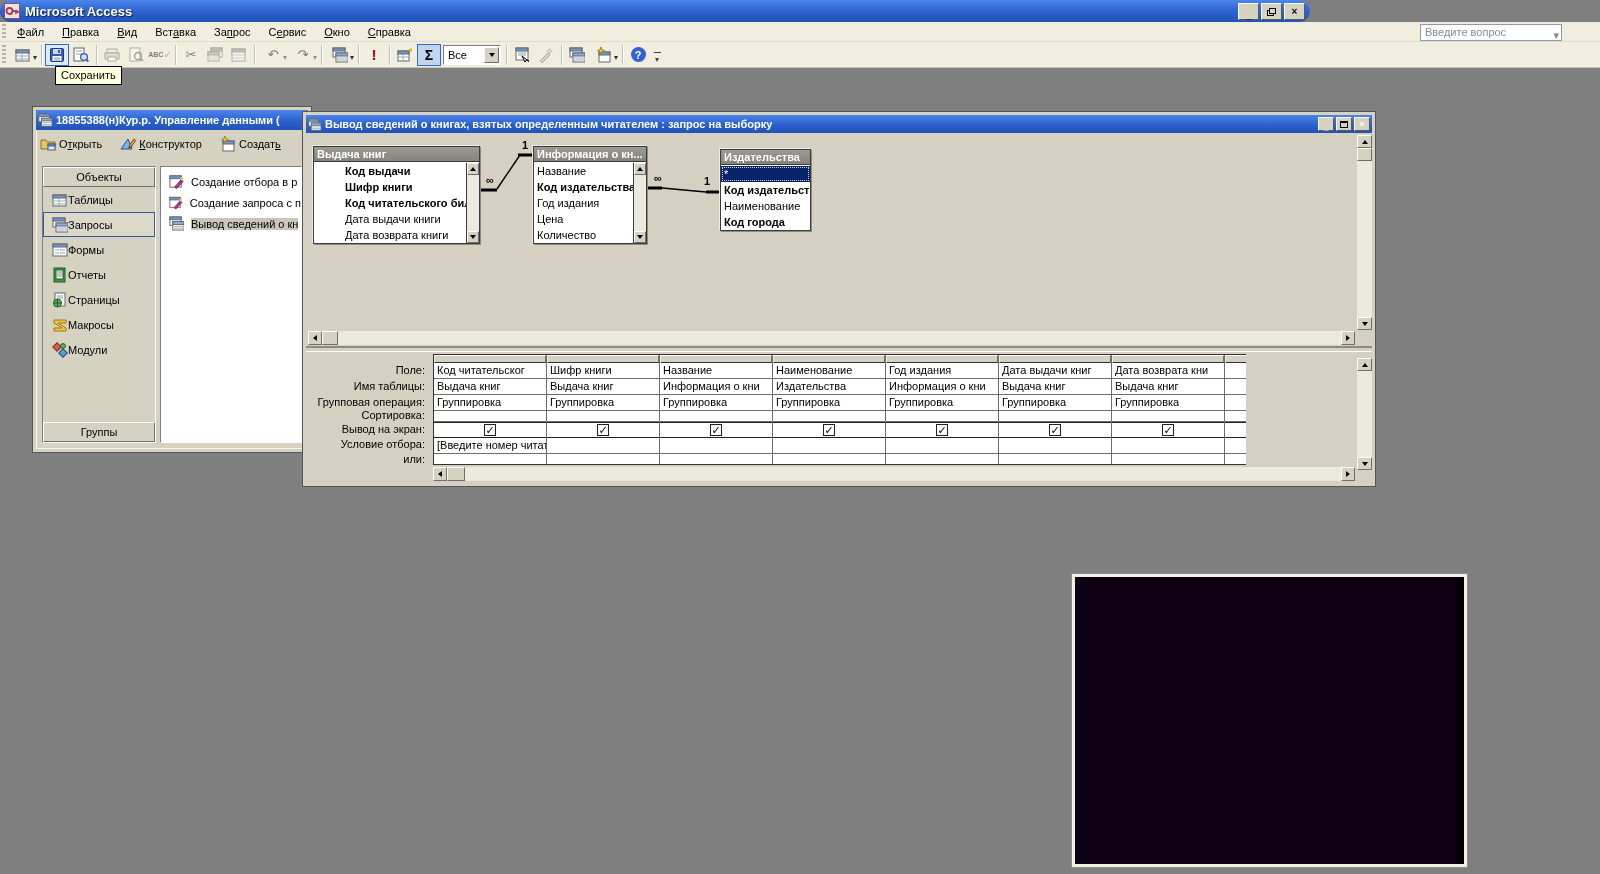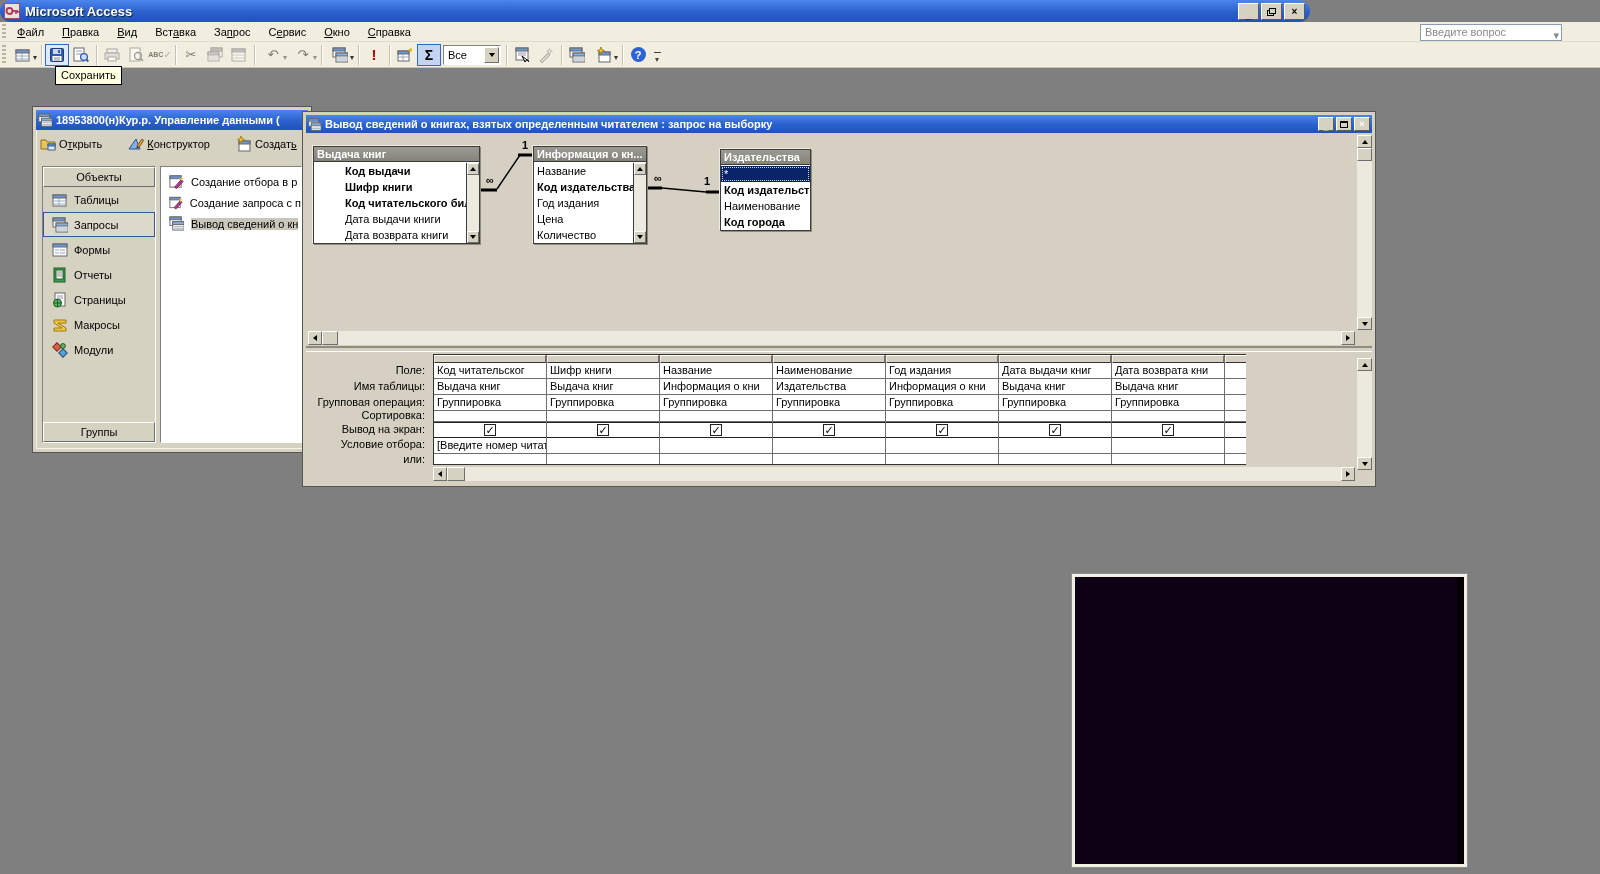--- a/index.html
+++ b/index.html
@@ -68,29 +68,29 @@
     display:flex; align-items:center; padding:0 2px; color:#fff; font-weight:bold; }
   .win-title .t { margin-left:4px; white-space:nowrap; overflow:hidden; }
   .win-btns { margin-left:auto; display:flex; gap:2px; }
   .win-btn { width:16px; height:14px; background:#d6d2c2; border:1px solid;
     border-color:#fff #5a5a5a #5a5a5a #fff; display:flex; align-items:center;
     justify-content:center; font-size:9px; font-weight:bold; line-height:1; }
 
   
   #db-win { left:33px; top:107px; width:278px; height:345px; z-index:10; }
   #db-win .win-title { height:20px; }
-  .db-toolbar { height:28px; display:flex; align-items:center; padding:2px 4px; gap:26px; }
+  .db-toolbar { height:28px; display:flex; align-items:center; padding:2px 4px; gap:18px; }
   .db-tbtn { display:flex; align-items:center; gap:3px; white-space:nowrap; }
   .db-sep { width:1px; height:18px; background:#aaa69a; box-shadow:1px 0 0 #fff; }
   .db-x { font-size:15px; font-weight:bold; line-height:1; }
   .obj-panel { position:absolute; left:6px; top:56px; width:114px; bottom:6px;
     border:1px solid; border-color:#808080 #fff #fff #808080; background:#d6d2c2; }
   .obj-head { height:20px; background:#d6d2c2; border:1px solid;
     border-color:#fff #6e6e6e #6e6e6e #fff; display:flex; align-items:center; justify-content:center; }
-  .obj-item { height:25px; display:flex; align-items:center; gap:6px; padding-left:8px;
+  .obj-item { height:25px; display:flex; align-items:center; padding-left:8px;
     border:1px solid transparent; }
   .obj-item.sel { background:#dcd8ca; border:1px solid #35589c; }
   .grp-head { position:absolute; left:0; right:0; bottom:0; height:20px; background:#d6d2c2;
     border:1px solid; border-color:#fff #6e6e6e #6e6e6e #fff; display:flex;
     align-items:center; justify-content:center; }
   .db-list { position:absolute; left:124px; top:56px; right:6px; bottom:6px; background:#fff;
     border:1px solid; border-color:#808080 #fff #fff #808080; overflow:hidden; padding-top:4px; }
   .db-item { height:21px; display:flex; align-items:center; gap:7px; padding-left:8px; white-space:nowrap; }
   .db-item .lbl.sel { background:#cac7ba; }
 
@@ -476,21 +476,21 @@
     </div>
   </div>
 
   <div class="tooltip">Сохранить</div>
 
   <div class="win" id="db-win">
     <div class="win-title">
       <svg class="i" width="14" height="14">
           <use href="#sym-dbwin"></use>
         </svg>
-      <span class="t">18953800(н)Кур.р. Управление данными (</span>
+      <span class="t">18855388(н)Кур.р. Управление данными (</span>
     </div>
     <div class="db-toolbar">
       <div class="db-tbtn">
         <svg class="i" width="16" height="16">
             <use href="#sym-folder-open"></use>
           </svg>
         <span>О<u>т</u>крыть</span>
       </div>
       <div class="db-tbtn">
         <svg class="i" width="16" height="16">

